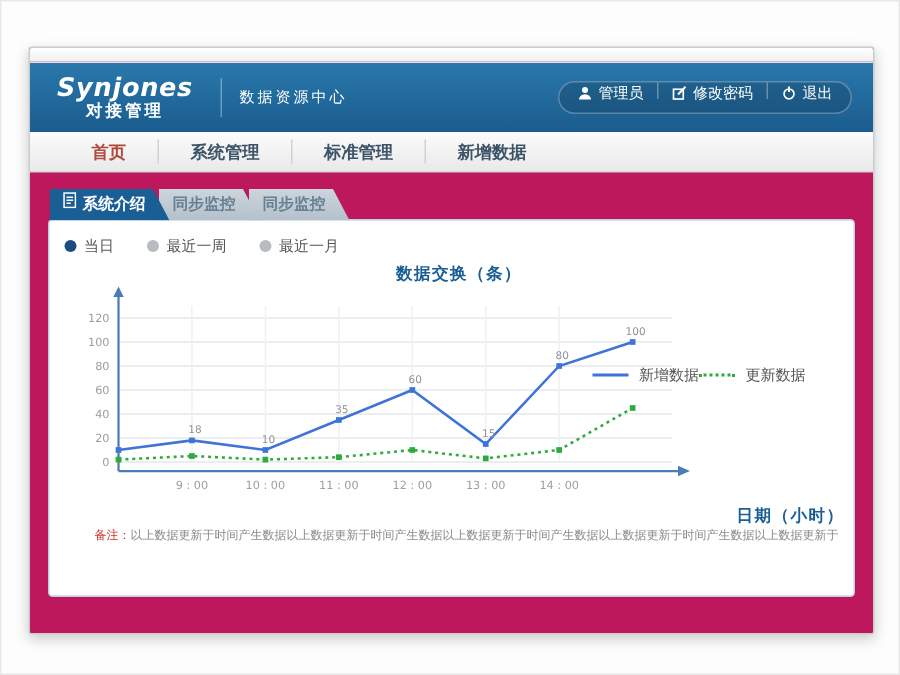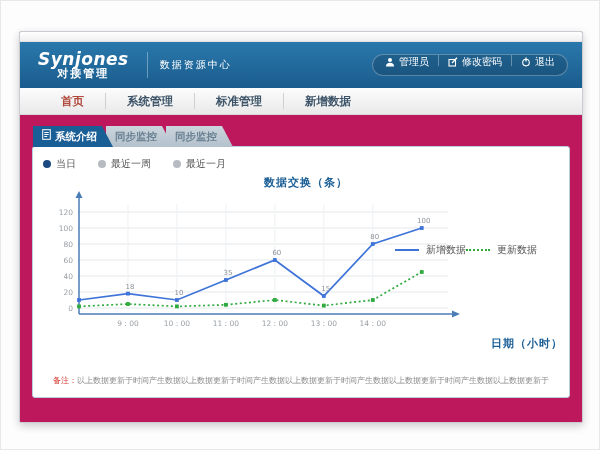--- a/index.html
+++ b/index.html
@@ -44,21 +44,21 @@
   .chart-area { position:relative; margin-top:2px; height:176px; }
   .ylabel { color:#1a5e96; font-weight:bold; font-size:11px; margin:2px 0 0 10px; letter-spacing:1px;text-align:center; }
   #chart-svg { display:block; margin-left:6px; }
   .xlabel { position:absolute; left:448px; bottom:0; color:#1a5e96; font-weight:bold; font-size:11px; letter-spacing:1px; white-space:nowrap; }
   .series-legend { position:absolute; right:22px; top:68px; display:flex; }
   .legend-item { display:flex; align-items:center; gap:7px; font-size:10px; color:#555; white-space:nowrap; }
   .sample { width:24px; height:0; }
   .sample.solid { border-top:2px solid #3e73d8; }
   .sample.dotted { border-top:2px dotted #2faa3e; }
 
-  .footnote { text-align:center; font-size:8px; color:#8a8a8a; margin-top:24px; white-space:nowrap; }
+  .footnote { text-align:right; font-size:8px; color:#8a8a8a; white-space:nowrap; }
   .footnote .pre { color:#d0342c; }
 </style>
 </head>
 <body>
 
 <div class="frame">
   <div class="window">
     <div class="topstrip"></div>
 
     <div class="header">

